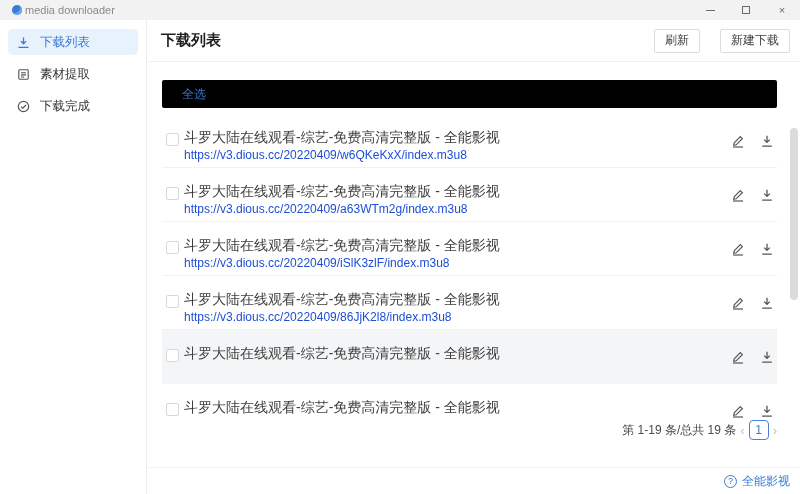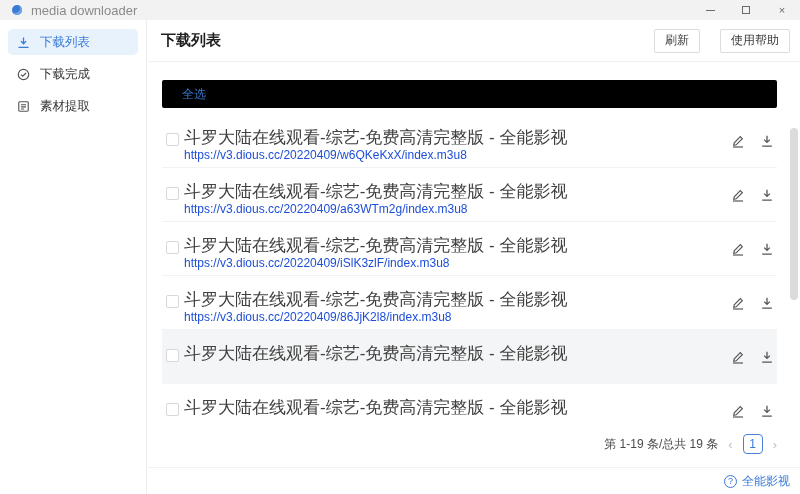--- a/index.html
+++ b/index.html
@@ -3,21 +3,21 @@
 <meta charset="utf-8">
 <style>
   * { margin:0; padding:0; box-sizing:border-box; }
   html,body { width:800px; height:494px; overflow:hidden; }
   body { font-family:"Liberation Sans", sans-serif; background:#fff; position:relative; }
 
   
   .titlebar { height:20px; background:#f2f2f2; display:flex; align-items:center; }
   .app-logo { width:10px; height:10px; border-radius:50%; background:#3a7bd5; margin-left:12px;
               box-shadow:inset -2px -2px 0 #6ea3e8; }
-  .app-title { font-size:13px; color:#8a8a8a; margin-left:9px; }
+  .app-title { font-size:11px; color:#8a8a8a; margin-left:3px; }
   .win-controls { margin-left:auto; display:flex; height:100%; }
   .win-btn { width:36px; height:100%; display:flex; align-items:center; justify-content:center; color:#6b6b6b; font-size:11px; }
   .min-glyph { width:9px; height:1px; background:#6b6b6b; display:block; }
   .max-glyph { width:8px; height:8px; border:1px solid #6b6b6b; display:block; }
 
   
   .sidebar { position:absolute; left:0; top:20px; bottom:0; width:147px; background:#fff;
              border-right:1px solid #ededed; padding-top:9px; }
   .side-item { height:26px; margin:0 8px 6px 8px; border-radius:5px; display:flex; align-items:center;
                padding-left:9px; gap:10px; font-size:12.5px; color:#333; cursor:default; }
@@ -36,26 +36,26 @@
   .content { padding:18px 23px 0 14px; }
   .select-band { height:28px; background:#000000; border-radius:2px; display:flex; align-items:center; padding-left:20px; }
   .select-all { color:#3a7bd5; font-size:12px; }
 
   .rows { margin-top:6px; height:306px; overflow:hidden; }
   .row { height:54px; position:relative; border-bottom:1px solid #f1f2f3; }
   .row.hover { background:#f4f5f6; border-bottom-color:#f4f5f6; }
   .checkbox { position:absolute; left:4px; top:19px; width:13px; height:13px; border:1px solid #d5d8dd;
               border-radius:2px; background:#fff; }
   .row-text { position:absolute; left:22px; top:15px; right:80px; }
-  .row-title { font-size:17px; color:#404040; line-height:17px; white-space:nowrap; }
+  .row-title { font-size:14px; color:#404040; line-height:17px; white-space:nowrap; }
   .row-url { font-size:12px; color:#1d4ed8; line-height:18px; white-space:nowrap; }
   .row-actions { position:absolute; right:3px; top:20px; display:flex; gap:15px; color:#555; }
   .row-actions span { display:flex; }
 
-  .pagination { display:flex; align-items:center; justify-content:flex-end; margin-top:14px; gap:10px;
+  .pagination { display:flex; align-items:center; justify-content:flex-end; gap:4px;
                 font-size:12px; color:#4a4a4a; }
   .page-arrow { color:#bfc1c6; font-size:13px; }
   .page-num { min-width:20px; height:20px; border:1px solid #4a80dc; border-radius:4px; color:#3a7bd5;
               display:flex; align-items:center; justify-content:center; font-size:12px; background:#fff; }
 
   .footer-bar { position:absolute; left:0; right:0; bottom:0; height:27px; border-top:1px solid #f2f2f2;
                 display:flex; align-items:center; justify-content:flex-end; padding-right:10px; background:#fff; }
   .help-link { display:flex; align-items:center; gap:5px; color:#3a7bd5; font-size:12px; }
   .help-icon { width:13px; height:13px; border:1px solid #3a7bd5; border-radius:50%; font-size:9px;
                display:flex; align-items:center; justify-content:center; color:#3a7bd5; }
@@ -80,41 +80,41 @@
 </div>
 
 <div class="sidebar">
   <div class="side-item active">
     <svg width="13" height="13" viewBox="0 0 14 14" fill="none" stroke="currentColor" stroke-width="1.4">
         <path d="M7 1.5 v6.6 M4.2 5.5 L7 8.3 l2.8-2.8 M1.6 12.3 h10.8"></path>
       </svg>
     <span>下载列表</span>
   </div>
   <div class="side-item">
+    <svg width="13" height="13" viewBox="0 0 14 14" fill="none" stroke="currentColor" stroke-width="1.2">
+        <rect x="1.9" y="1.9" width="10.2" height="10.2" rx="1"></rect>
+        <path d="M4.3 5 h5.4 M4.3 7.4 h5.4 M4.3 9.8 h3.4" stroke-width="1.1"></path>
+      </svg>
+    <span>素材提取</span>
+  </div>
+  <div class="side-item">
     <svg width="13" height="13" viewBox="0 0 14 14" fill="none" stroke="currentColor" stroke-width="1.3">
         <circle cx="7" cy="7" r="5.6"></circle>
         <path d="M4.4 7.1 l1.8 1.8 L9.7 5.4"></path>
       </svg>
     <span>下载完成</span>
   </div>
-  <div class="side-item">
-    <svg width="13" height="13" viewBox="0 0 14 14" fill="none" stroke="currentColor" stroke-width="1.2">
-        <rect x="1.9" y="1.9" width="10.2" height="10.2" rx="1"></rect>
-        <path d="M4.3 5 h5.4 M4.3 7.4 h5.4 M4.3 9.8 h3.4" stroke-width="1.1"></path>
-      </svg>
-    <span>素材提取</span>
-  </div>
 </div>
 
 <div class="main">
   <div class="main-header">
     <span class="page-title">下载列表</span>
     <div class="header-actions">
       <button class="btn">刷新</button>
-      <button class="btn">使用帮助</button>
+      <button class="btn">新建下载</button>
     </div>
   </div>
 
   <div class="content">
     <div class="select-band">
       <span class="select-all">全选</span>
     </div>
 
     <div class="rows">
   <div class="row">

